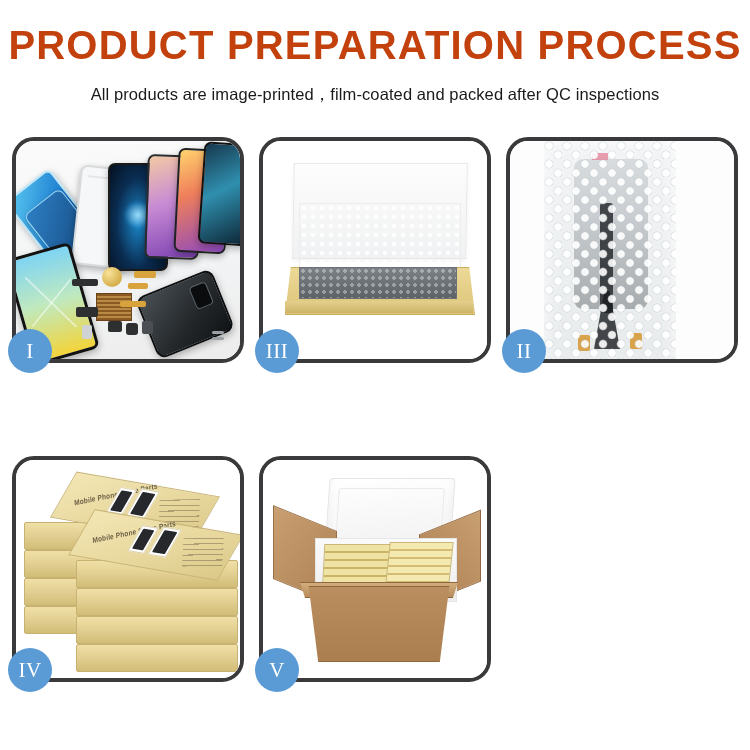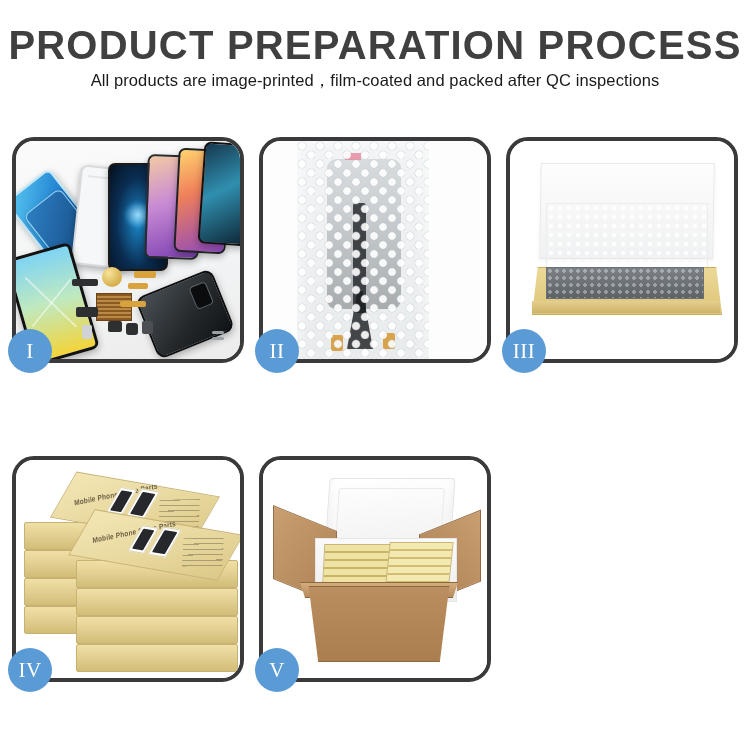--- a/index.html
+++ b/index.html
@@ -6,25 +6,25 @@
   body{
     width:750px;height:750px;background:#ffffff;
     font-family:"Liberation Sans",sans-serif;
     overflow:hidden;position:relative;
   }
   .page{width:750px;height:750px;position:relative;box-sizing:border-box;}
 
   
   .header{text-align:center;padding-top:24px;}
   .title{
-    font-size:40px;font-weight:700;color:#404040;letter-spacing:1.2px;
+    font-size:40px;font-weight:700;color:#c2410c;letter-spacing:1.2px;
     line-height:1.05;white-space:nowrap;
   }
   .subtitle{
-    margin-top:4px;font-size:16.5px;color:#1a1a1a;font-weight:400;
+    margin-top:18px;font-size:16.5px;color:#1a1a1a;font-weight:400;
     letter-spacing:.1px;white-space:nowrap;text-align:center;
   }
 
   
   .grid{
     position:absolute;left:12px;top:137px;width:726px;
     display:grid;grid-template-columns:repeat(3,232px);
     grid-template-rows:226px 226px;
     column-gap:15px;row-gap:93px;
   }
@@ -232,51 +232,51 @@
           <div class="chip" style="left:126px;top:180px;width:11px;height:13px;background:#4b4f53;border-radius:2px;"></div>
           <div class="chip" style="left:196px;top:190px;width:12px;height:3px;background:#9aa0a5;"></div>
           <div class="chip" style="left:196px;top:196px;width:12px;height:3px;background:#9aa0a5;"></div>
         </div>
       </div>
       <div class="badge">I</div>
     </div>
 
     <div class="panel">
       <div class="panel-inner">
+        <div class="scene p3">
+          <div class="box3-lid"></div>
+          <div class="box3-foam"></div>
+          <div class="box3-tray"></div>
+          <div class="box3-grit"></div>
+          <div class="box3-edge"></div>
+        </div>
+      </div>
+      <div class="badge">III</div>
+    </div>
+
+    <div class="panel">
+      <div class="panel-inner">
         <div class="scene p2">
           <div class="bubblebag">
             <div class="lcd">
                 <span class="tab"></span>
               </div>
             <div class="cable"></div>
             <div class="cable2"></div>
             <div class="conn" style="left:34px;top:194px;"></div>
             <div class="conn" style="left:86px;top:192px;"></div>
             <div class="bubbles"></div>
           </div>
         </div>
       </div>
       <div class="badge">II</div>
     </div>
 
     <div class="panel">
       <div class="panel-inner">
-        <div class="scene p3">
-          <div class="box3-lid"></div>
-          <div class="box3-foam"></div>
-          <div class="box3-tray"></div>
-          <div class="box3-grit"></div>
-          <div class="box3-edge"></div>
-        </div>
-      </div>
-      <div class="badge">III</div>
-    </div>
-
-    <div class="panel">
-      <div class="panel-inner">
         <div class="scene p4">
           <div class="stackwrap">
 
             <div class="kbox" style="left:4px;top:46px;"></div>
             <div class="kbox" style="left:4px;top:74px;"></div>
             <div class="kbox" style="left:4px;top:102px;"></div>
             <div class="kbox" style="left:4px;top:130px;"></div>
 
             <div class="kbox" style="left:56px;top:84px;width:160px;"></div>
             <div class="kbox" style="left:56px;top:112px;width:160px;"></div>

